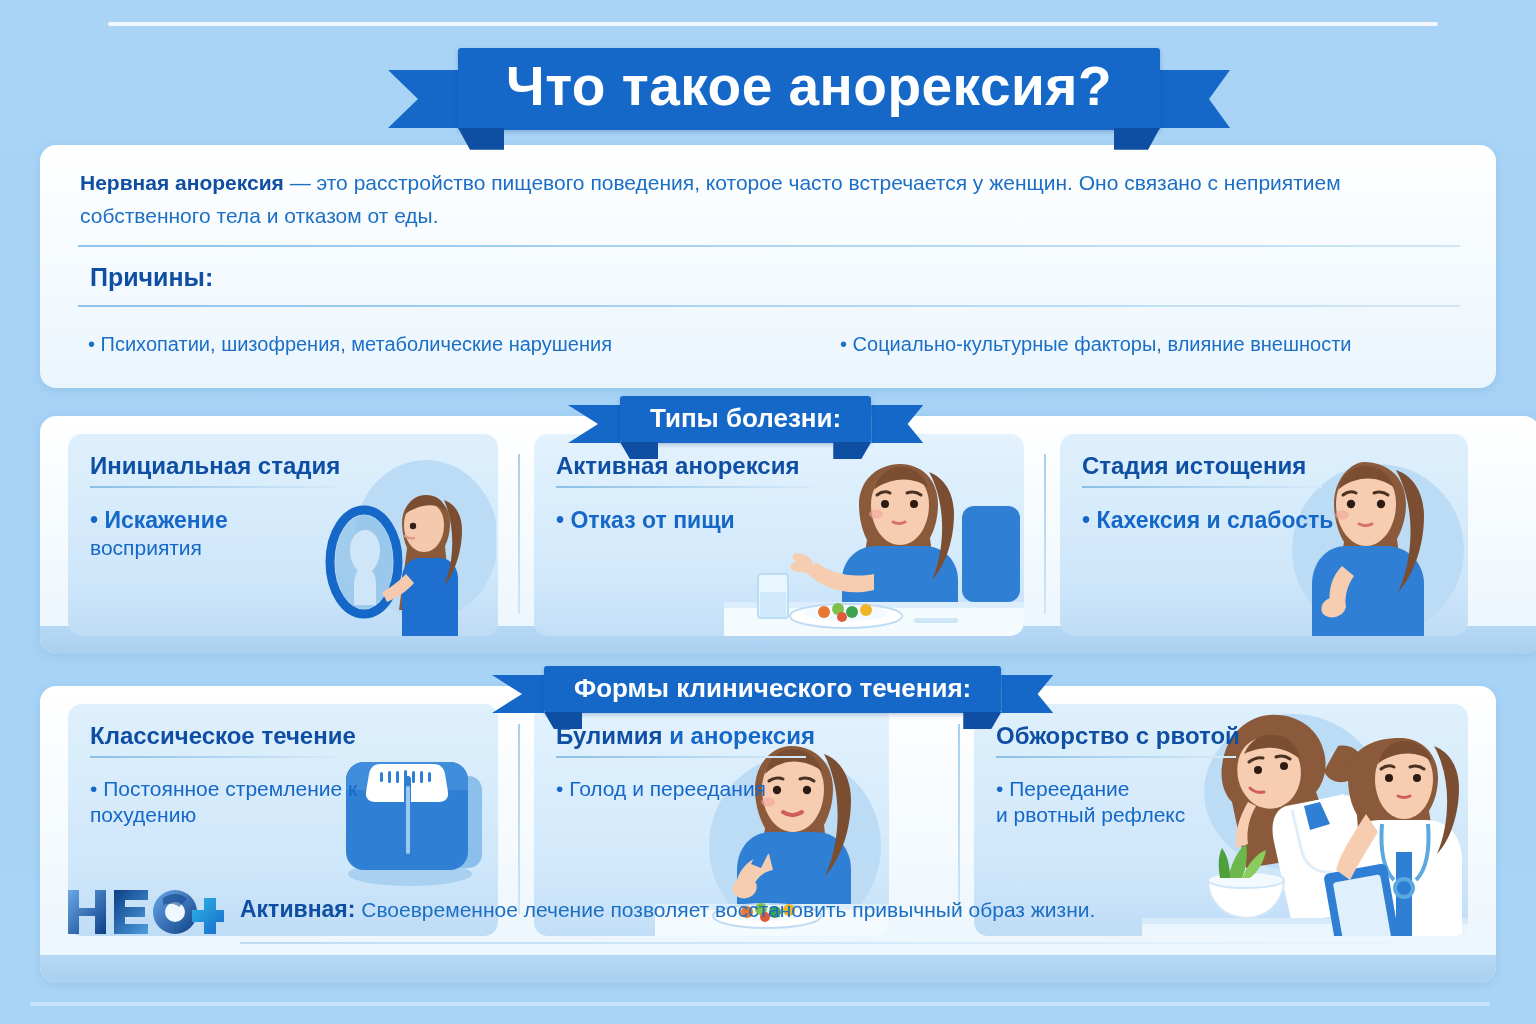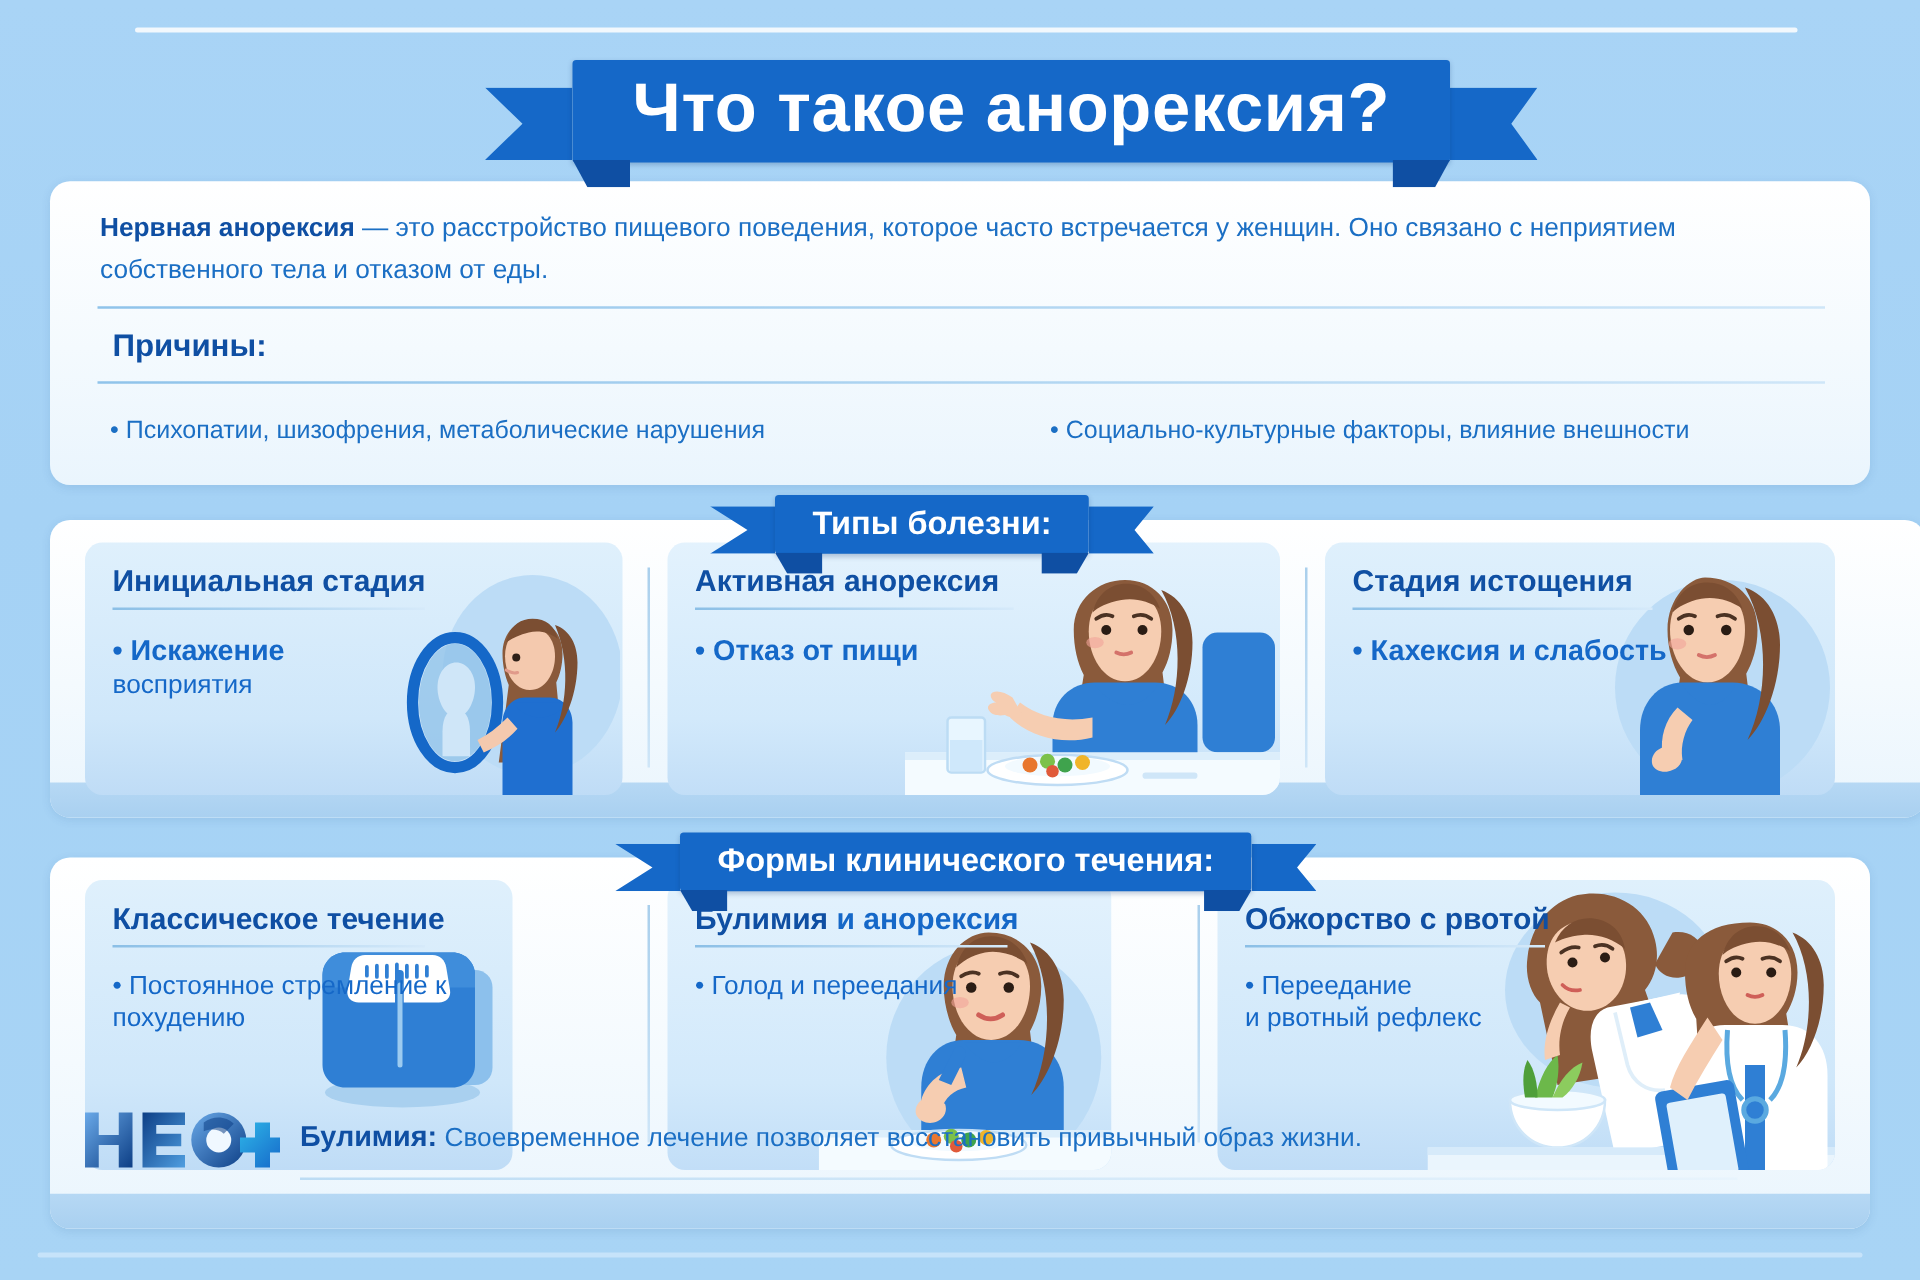--- a/index.html
+++ b/index.html
@@ -260,21 +260,21 @@
 
   <div class="ribbon sec-ribbon" id="types-ribbon">
     <div class="tail left"></div>
     <div class="plate">Типы болезни:<div class="fold l"></div><div class="fold r"></div></div>
     <div class="tail right"></div>
   </div>
 
   <div class="panel forms" id="forms-panel">
     <div class="basestrip"></div>
 
-    <div class="card" style="left:28px; width:342px;">
+    <div class="card" style="left:28px; width:430px;">
       <svg class="illus" style="right:8px; bottom:44px;" width="160" height="150" viewBox="0 0 160 150">
         <ellipse cx="80" cy="132" rx="62" ry="12" fill="#a9d0ef"></ellipse>
         <path d="M126 34h12c8 0 14 6 14 14v64c0 8-6 14-14 14h-12z" fill="#8cc0ec"></path>
         <path d="M34 20h86c10 0 18 8 18 18v72c0 10-8 18-18 18H34c-10 0-18-8-18-18V38c0-10 8-18 18-18z" fill="#2f7fd4"></path>
         <path d="M34 20h86c10 0 18 8 18 18v10H16V38c0-10 8-18 18-18z" fill="#3f8ddb"></path>
         <path d="M50 22h54c6 0 10 4 11 10l3 18c1 6-3 10-9 10H45c-6 0-10-4-9-10l3-18c1-6 5-10 11-10z" fill="#ffffff"></path>
         <g fill="#2f7fd4">
           <rect x="50" y="30" width="3" height="10" rx="1.5"></rect>
           <rect x="58" y="29" width="3" height="12" rx="1.5"></rect>
           <rect x="66" y="29" width="3" height="12" rx="1.5"></rect>
@@ -411,20 +411,20 @@
         </linearGradient>
       </defs>
       <path d="M4 6h11v18h16V6h11v44H31V32H15v18H4z" fill="url(#g1)"></path>
       <path d="M50 6h34v10H61v7h20v10H61v7h23v10H50z" fill="url(#g2)"></path>
       <circle cx="111" cy="28" r="22" fill="url(#g1)"></circle>
       <circle cx="111" cy="28" r="10" fill="#f0f8ff"></circle>
       <path d="M99 14c8-6 18-5 24 1l-8 8c-4-4-11-4-16-2z" fill="#0d3f86" opacity=".55"></path>
       <path d="M140 14h12v12h12v12h-12v12h-12V38h-12V26h12z" fill="url(#g3)"></path>
     </svg>
     <div class="treat">
-      <b>Булимия:</b><span> Своевременное лечение позволяет восстановить привычный образ жизни.</span>
+      <b>Активная:</b><span> Своевременное лечение позволяет восстановить привычный образ жизни.</span>
     </div>
     <div id="footer-rule"></div>
   </div>
 
   <div class="bottomline"></div>
 
 </div>
 
 </body></html>

